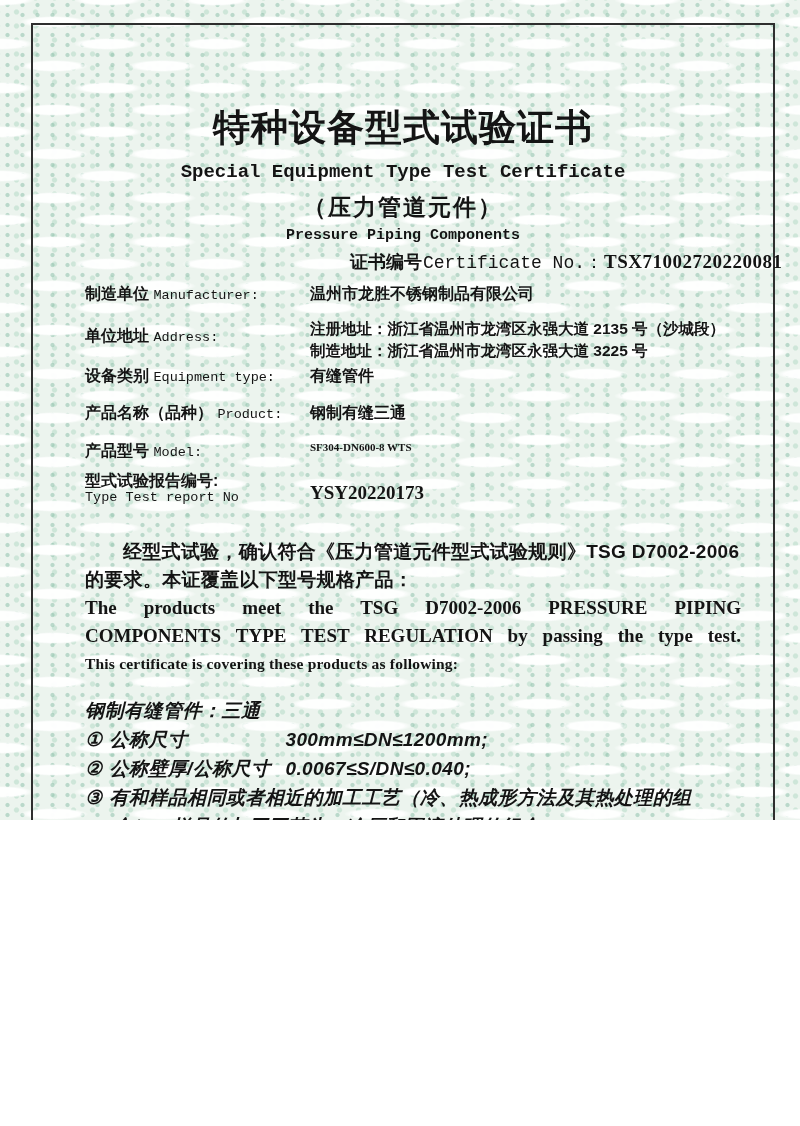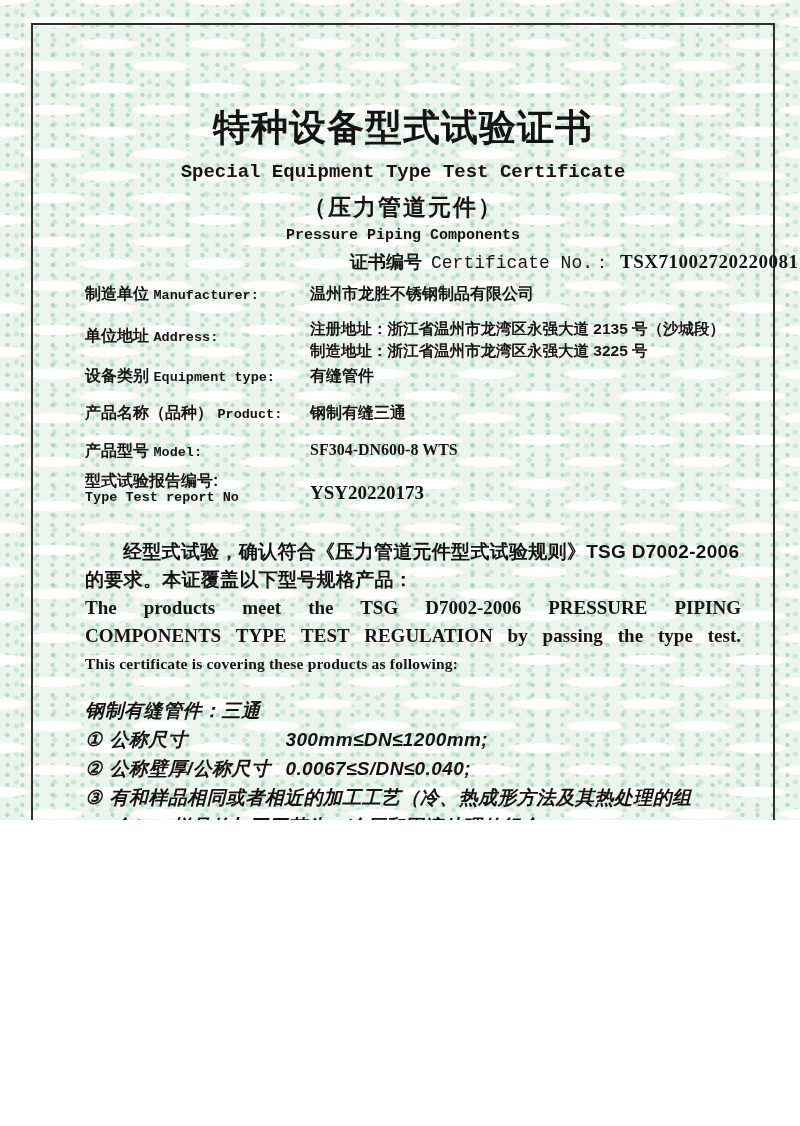--- a/index.html
+++ b/index.html
@@ -28,29 +28,29 @@
   .center-band{left:31px;width:744px;text-align:center;}
   .cjk{font-family:"Liberation Sans", sans-serif;}
   .mono{font-family:"Liberation Mono","DejaVu Sans Mono", monospace;}
   .serif{font-family:"Liberation Serif","DejaVu Serif", serif;}
 
   .title-cn{top:103px;font-size:37px;font-weight:700;letter-spacing:1px;}
   .title-en{top:161px;font-size:19px;font-weight:700;}
   .subtitle-cn{top:192px;font-size:23px;font-weight:700;letter-spacing:2px;}
   .subtitle-en{top:227px;font-size:15px;font-weight:700;}
 
-  .certline{left:350px;top:250px;display:flex;align-items:baseline;gap:9px;white-space:nowrap;}
+  .certline{left:350px;top:250px;display:flex;align-items:baseline;gap:1px;white-space:nowrap;}
   .certline .lab-cn{font-size:18px;font-weight:700;}
   .certline .lab-en{font-size:18px;font-weight:400;}
   .certline .num{font-size:19px;font-weight:700;letter-spacing:.5px;}
 
   .field-row{left:85px;width:660px;display:flex;}
   .field-label{width:225px;flex:0 0 225px;}
   .field-label .l-cn{font-size:16px;font-weight:700;}
-  .field-label .l-en{font-size:13.5px;font-weight:700;}
+  .field-label .l-en{font-size:13.5px;font-weight:400;}
   .field-value{font-size:16px;font-weight:600;}
   .addr-line{font-size:15.5px;line-height:22px;font-weight:600;white-space:nowrap;}
   .stack{display:flex;flex-direction:column;line-height:17px;justify-content:space-between;}
   .val-serif{font-family:"Liberation Serif","DejaVu Serif",serif;font-weight:700;}
 
   .statement{left:85px;top:538px;width:656px;}
   .st-cn{font-size:19px;line-height:28px;font-weight:600;letter-spacing:.3px;white-space:nowrap;}
   .st-cn.indent{padding-left:38px;}
   .st-en-bold{font-family:"Liberation Serif","DejaVu Serif",serif;font-size:19px;line-height:28px;
     font-weight:700;text-align:justify;text-align-last:justify;}
@@ -128,21 +128,21 @@
       <span class="l-en mono">Product:</span>
     </div>
     <div class="field-value cjk">钢制有缝三通</div>
   </div>
 
   <div class="abs field-row" style="top:441px">
     <div class="field-label">
       <span class="l-cn cjk">产品型号</span>
       <span class="l-en mono">Model:</span>
     </div>
-    <div class="field-value val-serif" style="font-size:16px">SF304-DN600-8 WTS</div>
+    <div class="field-value val-serif" style="font-size:11px">SF304-DN600-8 WTS</div>
   </div>
 
   <div class="abs field-row" style="top:472px">
     <div class="field-label stack">
       <span class="l-cn cjk">型式试验报告编号:</span>
       <span class="l-en mono">Type Test report No</span>
     </div>
     <div class="field-value val-serif" style="font-size:19px;padding-top:10px">YSY20220173</div>
   </div>
 

